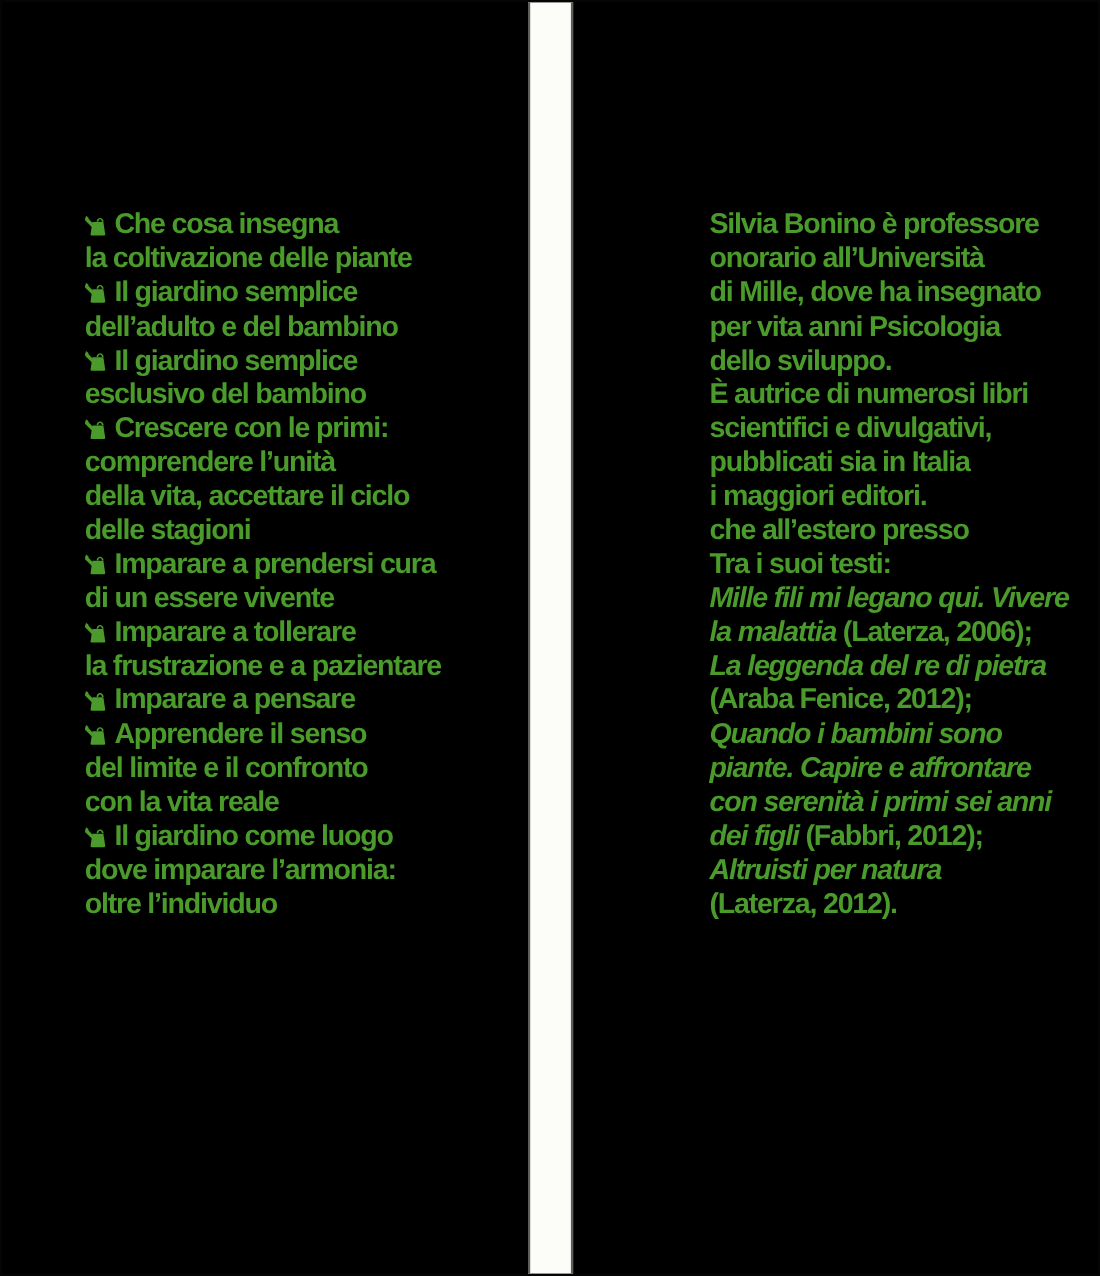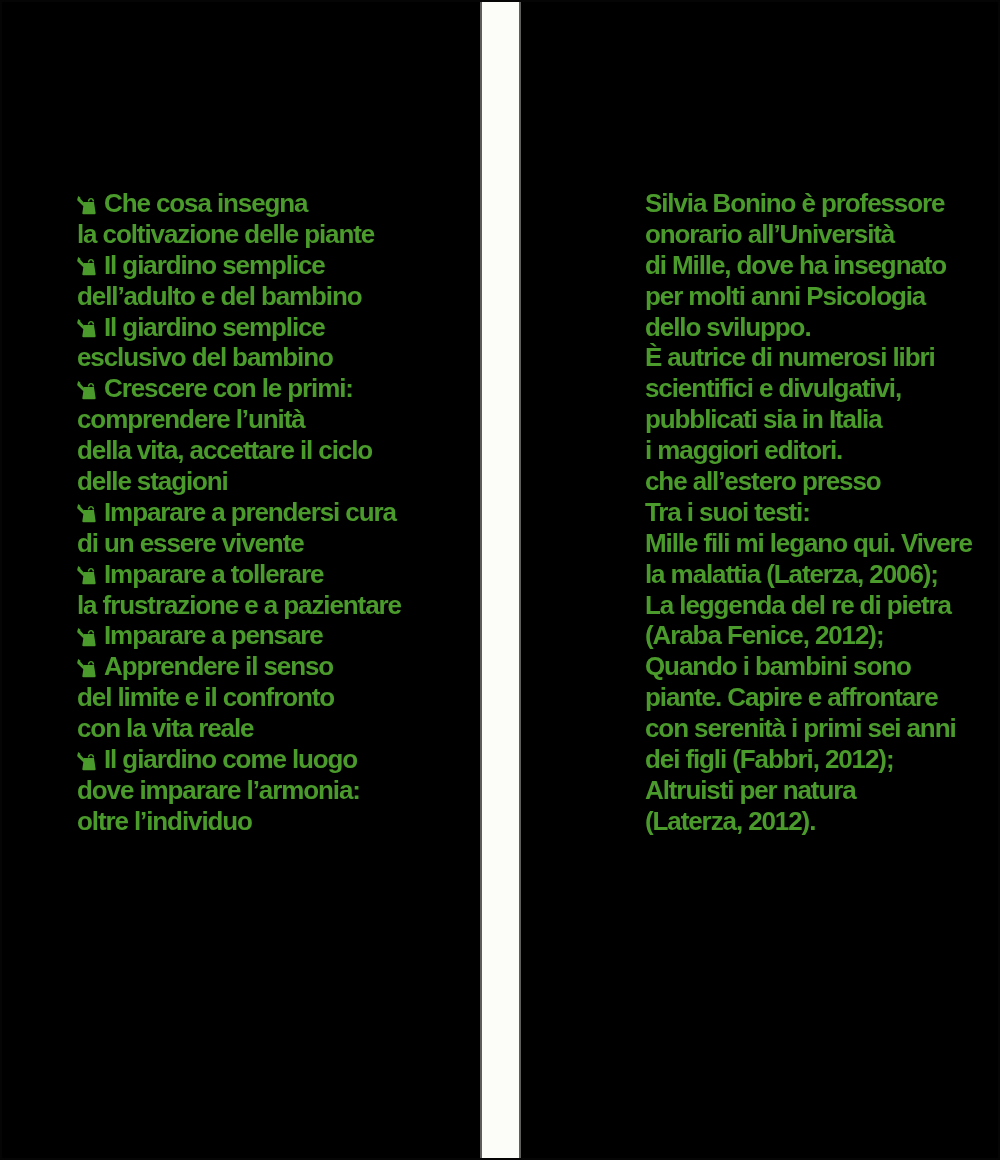--- a/index.html
+++ b/index.html
@@ -34,21 +34,21 @@
     color: #4a9b2b;
     font-weight: bold;
     font-size: 26px;
     line-height: 30.9px;
     letter-spacing: -1.1px;
     white-space: nowrap;
   }
   .col-left  { left: 75px;  }
   .col-right { left: 611px; margin-left: 32px; }
   .line { height: 30.9px; }
-  .italic { }
+  .italic { font-style: italic; }
   .can {
     display: inline-block;
     width: 21px;
     height: 21px;
     margin-right: 6px;
     vertical-align: -2.5px;
   }
   .can svg { display: block; width: 100%; height: 100%; }
 </style>
 </head>
@@ -109,21 +109,21 @@
     </div>
   </section>
 
   <div class="spine"></div>
 
   <section class="page">
     <div class="col col-right">
       <div class="line"><span>Silvia Bonino è professore</span></div>
       <div class="line"><span>onorario all’Università</span></div>
       <div class="line"><span>di Mille, dove ha insegnato</span></div>
-      <div class="line"><span>per molti anni Psicologia</span></div>
+      <div class="line"><span>per vita anni Psicologia</span></div>
       <div class="line"><span>dello sviluppo.</span></div>
       <div class="line"><span>È autrice di numerosi libri</span></div>
       <div class="line"><span>scientifici e divulgativi,</span></div>
       <div class="line"><span>pubblicati sia in Italia</span></div>
       <div class="line"><span>i maggiori editori.</span></div>
       <div class="line"><span>che all’estero presso</span></div>
       <div class="line"><span>Tra i suoi testi:</span></div>
       <div class="line"><span class="italic">Mille fili mi legano qui. Vivere</span></div>
       <div class="line"><span class="italic">la malattia</span><span> (Laterza, 2006);</span></div>
       <div class="line"><span class="italic">La leggenda del re di pietra</span></div>

